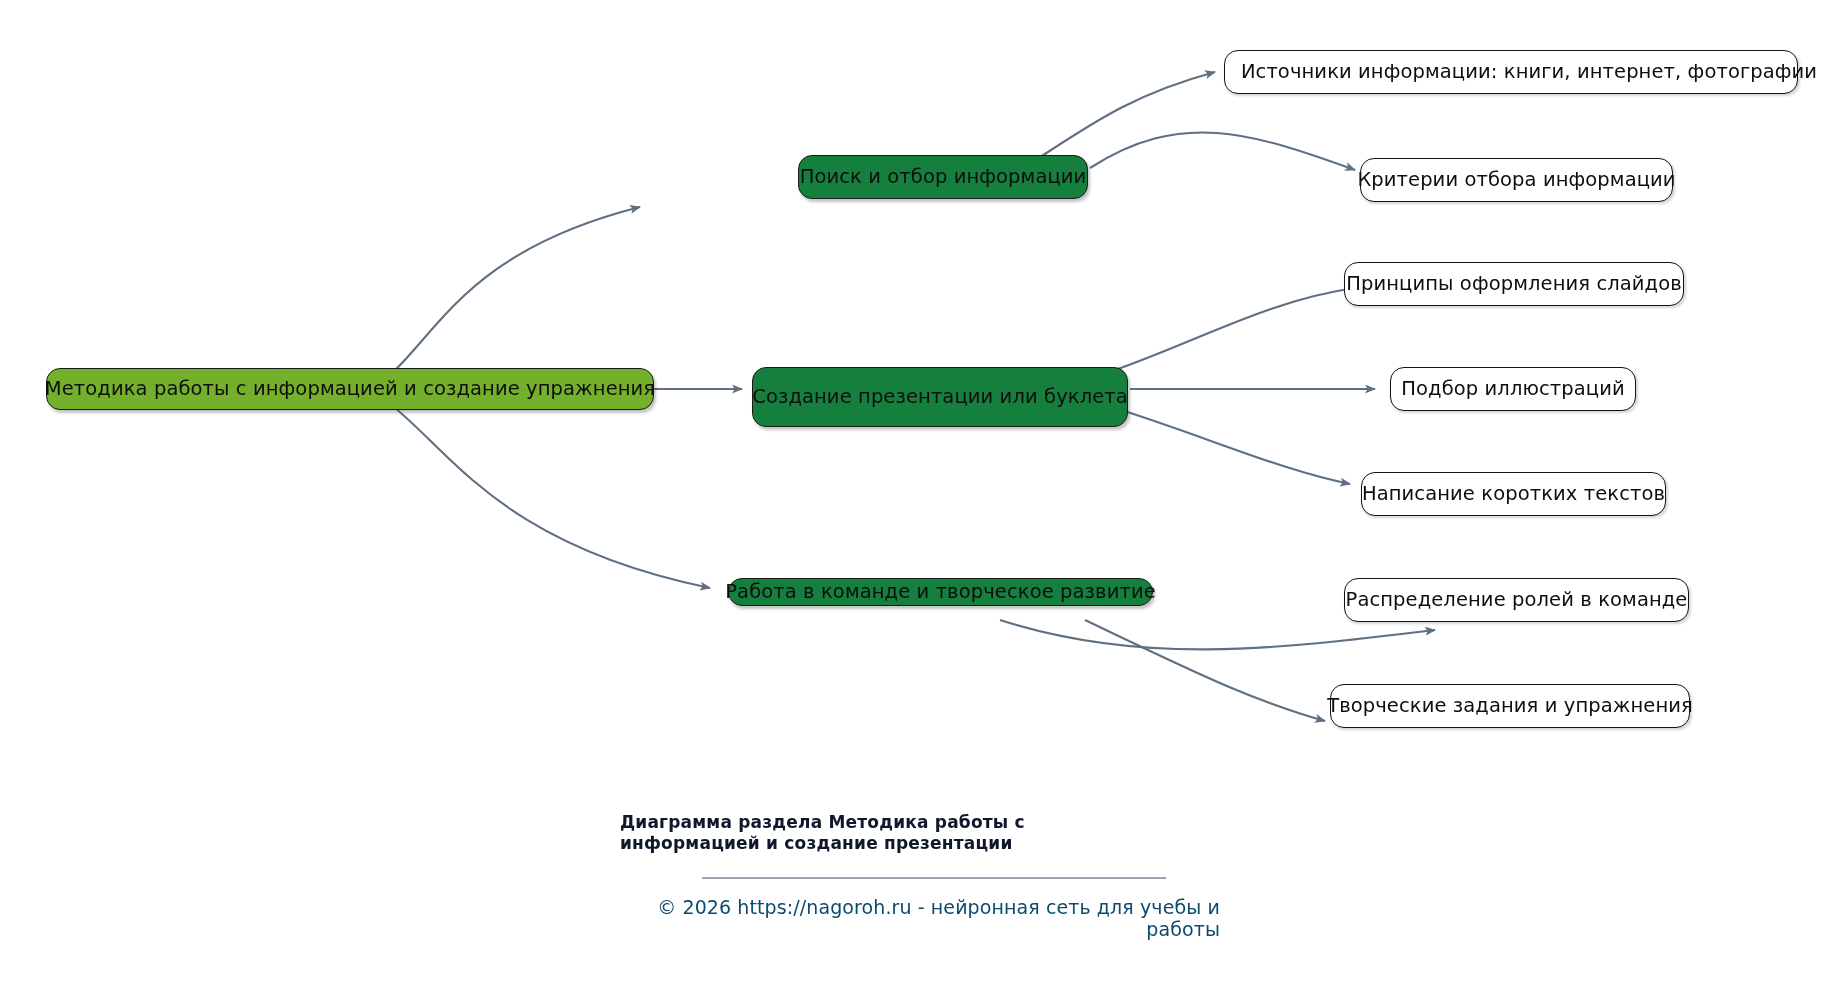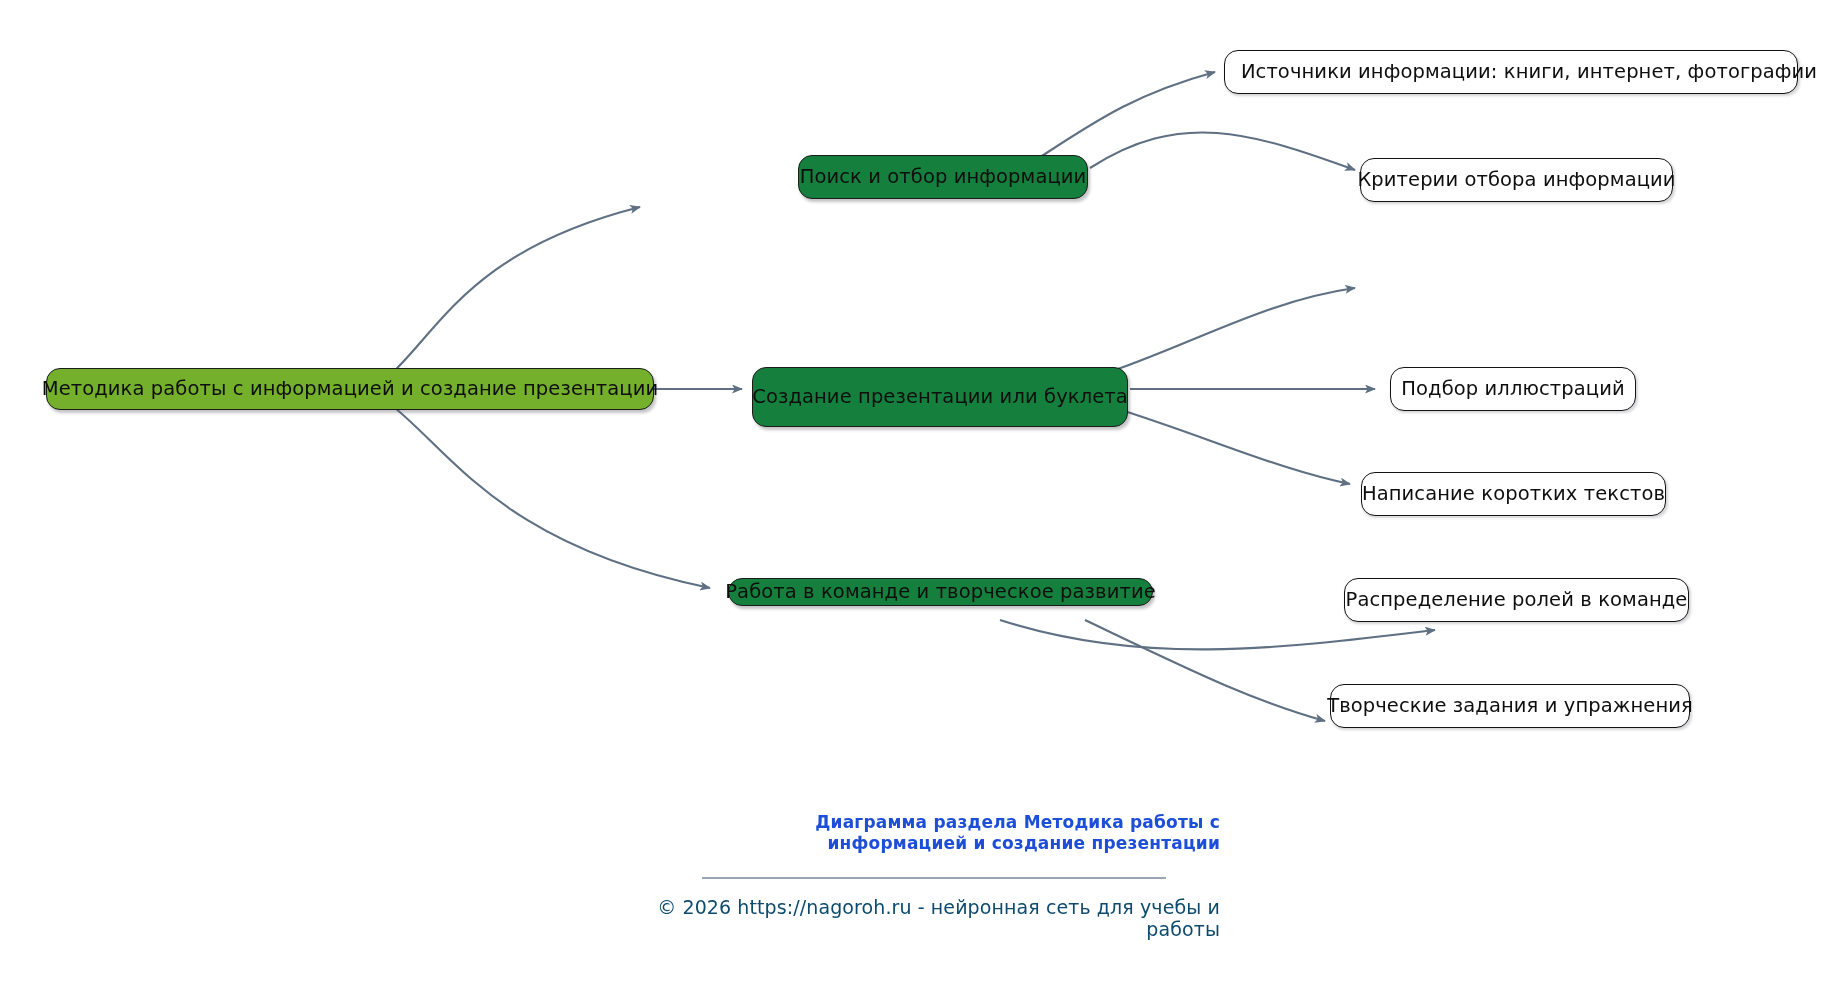--- a/index.html
+++ b/index.html
@@ -55,26 +55,26 @@
     border-color: #131313;
     border-width: 1.5px;
     box-shadow: 1.5px 2px 2.5px rgba(70,70,80,0.22);
   }
   .node-label {
     display: block;
     padding: 0 14px;
   }
   .caption {
     position: absolute;
-    text-align: right;
+    text-align: left;
     font-family: "DejaVu Sans", sans-serif;
     font-weight: bold;
     font-size: 17px;
     line-height: 1.22;
-    color: #1d4ed8;
+    color: #0f172a;
     letter-spacing: 0.2px;
   }
   .caption-rule {
     position: absolute;
     height: 1.5px;
     background: #9aa6b4;
   }
   .footer {
     position: absolute;
     text-align: right;
@@ -107,21 +107,21 @@
 
     <path d="M 1115,370 C 1200,340 1270,300 1355,288" fill="none" stroke="#5f7083" stroke-width="2.1" marker-end="url(#arrowhead)"></path>
     <path d="M 1130,389 L 1375,389" fill="none" stroke="#5f7083" stroke-width="2.1" marker-end="url(#arrowhead)"></path>
     <path d="M 1115,408 C 1210,438 1280,470 1350,484" fill="none" stroke="#5f7083" stroke-width="2.1" marker-end="url(#arrowhead)"></path>
 
     <path d="M 1000,620 C 1140,665 1270,650 1435,630" fill="none" stroke="#5f7083" stroke-width="2.1" marker-end="url(#arrowhead)"></path>
     <path d="M 1085,620 C 1190,670 1250,700 1325,721" fill="none" stroke="#5f7083" stroke-width="2.1" marker-end="url(#arrowhead)"></path>
   </svg>
 
   <div class="node node-root" style="left:46px; top:368px; width:608px; height:42px;">
-    <span class="node-label">Методика работы с информацией и создание презентации</span>
+    <span class="node-label">Методика работы с информацией и создание упражнения</span>
   </div>
 
   <div class="node node-branch" style="left:798px; top:155px; width:290px; height:44px;">
     <span class="node-label">Поиск и отбор информации</span>
   </div>
 
   <div class="node node-branch" style="left:752px; top:367px; width:376px; height:60px;">
     <span class="node-label">Создание презентации или буклета</span>
   </div>
 
@@ -129,20 +129,23 @@
     <span class="node-label">Работа в команде и творческое развитие</span>
   </div>
 
   <div class="node node-leaf" style="left:1224px; top:50px; width:574px; height:44px;padding-left:36px;">
     <span class="node-label">Источники информации: книги, интернет, фотографии</span>
   </div>
   <div class="node node-leaf" style="left:1360px; top:158px; width:313px; height:44px;">
     <span class="node-label">Критерии отбора информации</span>
   </div>
 
+  <div class="node node-leaf" style="left:1344px; top:262px; width:340px; height:44px;">
+    <span class="node-label">Принципы оформления слайдов</span>
+  </div>
   <div class="node node-leaf" style="left:1390px; top:367px; width:246px; height:44px;">
     <span class="node-label">Подбор иллюстраций</span>
   </div>
   <div class="node node-leaf" style="left:1361px; top:472px; width:305px; height:44px;">
     <span class="node-label">Написание коротких текстов</span>
   </div>
 
   <div class="node node-leaf" style="left:1344px; top:578px; width:345px; height:44px;text-align:right;">
     <span class="node-label">Распределение ролей в команде</span>
   </div>

